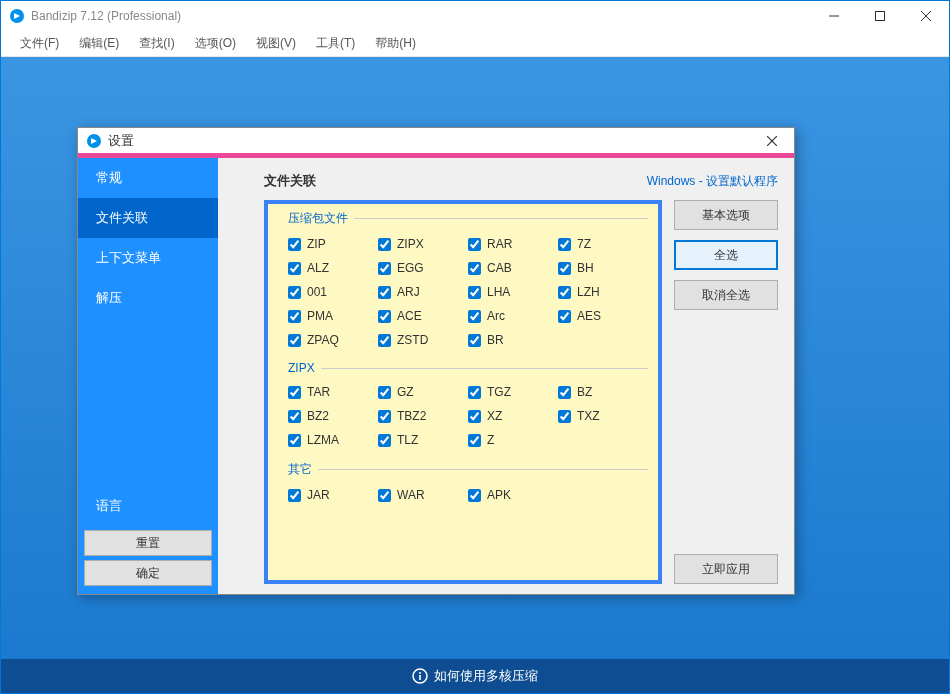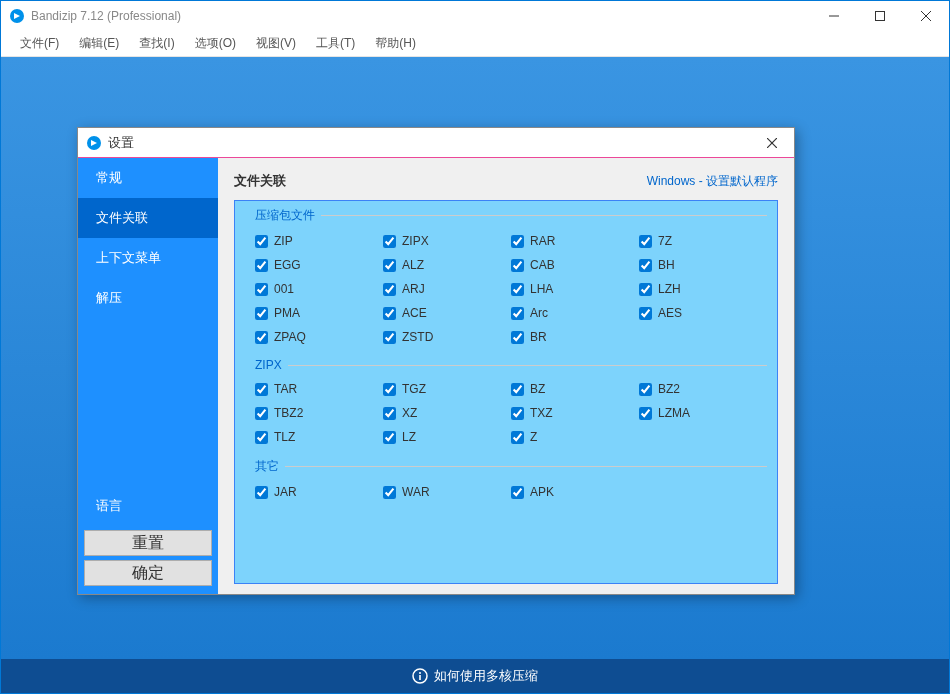--- a/index.html
+++ b/index.html
@@ -16,43 +16,43 @@
     .menubar { height: 26px; background: #fff; display: flex; align-items: center; padding: 0 9px; font-size: 12px; color: #555; border-bottom: 1px solid #e5e5e5; }
     .menubar .menu-item { padding: 3px 10px; }
     
     .workspace { flex: 1; background: linear-gradient(180deg, #3a95e2 0%, #1b7acf 100%); position: relative; }
     
     .statusbar { height: 34px; background: #0e4d92; display: flex; align-items: center; justify-content: center; color: #fff; font-size: 13px; }
     .statusbar .info-icon { width: 16px; height: 16px; margin-right: 6px; }
     
     
     .dialog { position: absolute; left: 76px; top: 70px; width: 718px; height: 468px; background: #f0f0f0; border: 1px solid #888; box-shadow: 3px 3px 12px rgba(0,0,0,0.3); display: flex; flex-direction: column; }
-    .dialog-titlebar { height: 30px; background: #fff; display: flex; align-items: center; padding: 0 0 0 8px; border-bottom: 1px solid #ec4899; font-size: 13px; }
+    .dialog-titlebar { height: 30px; background: #fff; display: flex; align-items: center; padding: 0 0 0 8px; border-bottom: 5px solid #ec4899; font-size: 13px; }
     .dialog-titlebar .dlg-icon { width: 16px; height: 16px; margin-right: 6px; }
     .dialog-titlebar .dlg-title { flex: 1; color: #333; }
     .dialog-titlebar .dlg-close { width: 44px; height: 29px; display: flex; align-items: center; justify-content: center; font-size: 14px; }
     
-    .dialog-body { flex: 1; display: flex; min-height: 0; }
+    .dialog-body { flex: 1; display: flex; min-height: 0; gap: 30px; }
     
     .sidebar { width: 140px; background: #1e90ff; display: flex; flex-direction: column; color: #fff; font-size: 13px; }
     .sidebar-item { padding: 11px 18px; cursor: default; }
     .sidebar-item.active { background: #0066cc; }
     .sidebar-spacer { flex: 1; }
     .sidebar-buttons { padding: 0; }
-    .sidebar-btn { margin: 4px 6px; height: 26px; background: #e1e1e1; border: 1px solid #adadad; color: #333; font-size: 16px; display: flex; align-items: center; justify-content: center; }
+    .sidebar-btn { margin: 4px 6px; height: 26px; background: #e1e1e1; border: 1px solid #adadad; color: #333; font-size: 12px; display: flex; align-items: center; justify-content: center; }
     .sidebar-btn:last-child { margin-bottom: 8px; }
     
     .content { flex: 1; background: #f0f0f0; padding: 14px 16px 10px 16px; display: flex; flex-direction: column; min-width: 0; }
     .content-header { display: flex; align-items: baseline; margin-bottom: 10px; }
     .content-title { font-size: 13px; font-weight: bold; color: #333; flex: 1; }
     .content-link { font-size: 12px; color: #0066cc; }
     
     .content-main { flex: 1; display: flex; gap: 12px; min-height: 0; }
     
-    .file-panel { flex: 1; background: #7dd3fc; border: 1px solid #3b82f6; position: relative; overflow: hidden; min-width: 0; }
+    .file-panel { flex: 1; background: #fef9c3; border: 4px solid #3b82f6; position: relative; overflow: hidden; min-width: 0; }
     .file-panel-inner { position: absolute; inset: 0; overflow-y: scroll; padding: 6px 10px 6px 14px; }
     
     .fieldset { margin-bottom: 4px; }
     .fieldset-legend { display: flex; align-items: center; font-size: 12px; color: #0066cc; margin-bottom: 4px; padding-left: 6px; }
     .fieldset-legend .legend-line { flex: 1; height: 1px; background: #ccc; margin-left: 6px; }
     .fieldset-body { display: grid; grid-template-columns: repeat(4, 1fr); gap: 2px 0; padding: 2px 0 6px 6px; }
     .checkbox-item { display: flex; align-items: center; font-size: 12px; color: #333; height: 22px; }
     .checkbox-item input { width: 13px; height: 13px; margin-right: 6px; accent-color: #0078d7; }
     
     .right-buttons { width: 104px; display: flex; flex-direction: column; gap: 10px; }
@@ -166,25 +166,25 @@
                       <label class="checkbox-item">
                         <input type="checkbox" checked="" style="">
                         <span>RAR</span>
                       </label>
                       <label class="checkbox-item">
                         <input type="checkbox" checked="" style="">
                         <span>7Z</span>
                       </label>
                       <label class="checkbox-item">
                         <input type="checkbox" checked="" style="">
+                        <span>ALZ</span>
+                      </label>
+                      <label class="checkbox-item">
+                        <input type="checkbox" checked="" style="">
                         <span>EGG</span>
-                      </label>
-                      <label class="checkbox-item">
-                        <input type="checkbox" checked="" style="">
-                        <span>ALZ</span>
                       </label>
                       <label class="checkbox-item">
                         <input type="checkbox" checked="" style="">
                         <span>CAB</span>
                       </label>
                       <label class="checkbox-item">
                         <input type="checkbox" checked="" style="">
                         <span>BH</span>
                       </label>
                       <label class="checkbox-item">
@@ -238,20 +238,24 @@
                       <span>ZIPX</span>
                       <span class="legend-line"></span>
                     </div>
                     <div class="fieldset-body">
                       <label class="checkbox-item">
                         <input type="checkbox" checked="" style="">
                         <span>TAR</span>
                       </label>
                       <label class="checkbox-item">
                         <input type="checkbox" checked="" style="">
+                        <span>GZ</span>
+                      </label>
+                      <label class="checkbox-item">
+                        <input type="checkbox" checked="" style="">
                         <span>TGZ</span>
                       </label>
                       <label class="checkbox-item">
                         <input type="checkbox" checked="" style="">
                         <span>BZ</span>
                       </label>
                       <label class="checkbox-item">
                         <input type="checkbox" checked="" style="">
                         <span>BZ2</span>
                       </label>
@@ -267,24 +271,20 @@
                         <input type="checkbox" checked="" style="">
                         <span>TXZ</span>
                       </label>
                       <label class="checkbox-item">
                         <input type="checkbox" checked="" style="">
                         <span>LZMA</span>
                       </label>
                       <label class="checkbox-item">
                         <input type="checkbox" checked="" style="">
                         <span>TLZ</span>
-                      </label>
-                      <label class="checkbox-item">
-                        <input type="checkbox" checked="" style="">
-                        <span>LZ</span>
                       </label>
                       <label class="checkbox-item">
                         <input type="checkbox" checked="" style="">
                         <span>Z</span>
                       </label>
                     </div>
                   </div>
                   <div class="fieldset">
                     <div class="fieldset-legend">
                       <span>其它</span>
@@ -301,20 +301,27 @@
                       </label>
                       <label class="checkbox-item">
                         <input type="checkbox" checked="" style="">
                         <span>APK</span>
                       </label>
                     </div>
                   </div>
                 </div>
             </div>
 
+            <div class="right-buttons">
+              <div class="right-btn">基本选项</div>
+              <div class="right-btn highlighted">全选</div>
+              <div class="right-btn">取消全选</div>
+              <div class="right-spacer"></div>
+              <div class="right-btn">立即应用</div>
+            </div>
           </div>
         </div>
       </div>
     </div>
 
   </div>
 
   <div class="statusbar">
     <svg class="info-icon" viewBox="0 0 16 16">
         <circle cx="8" cy="8" r="7" fill="none" stroke="#fff" stroke-width="1.5"></circle>

